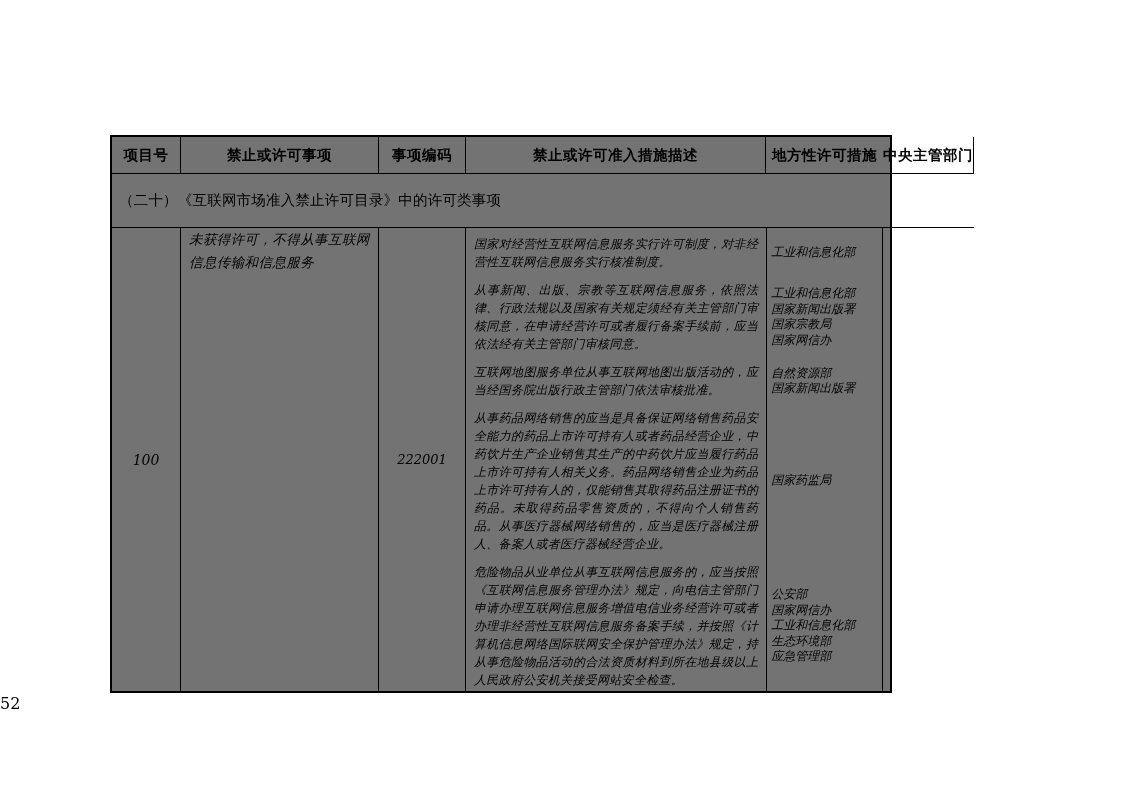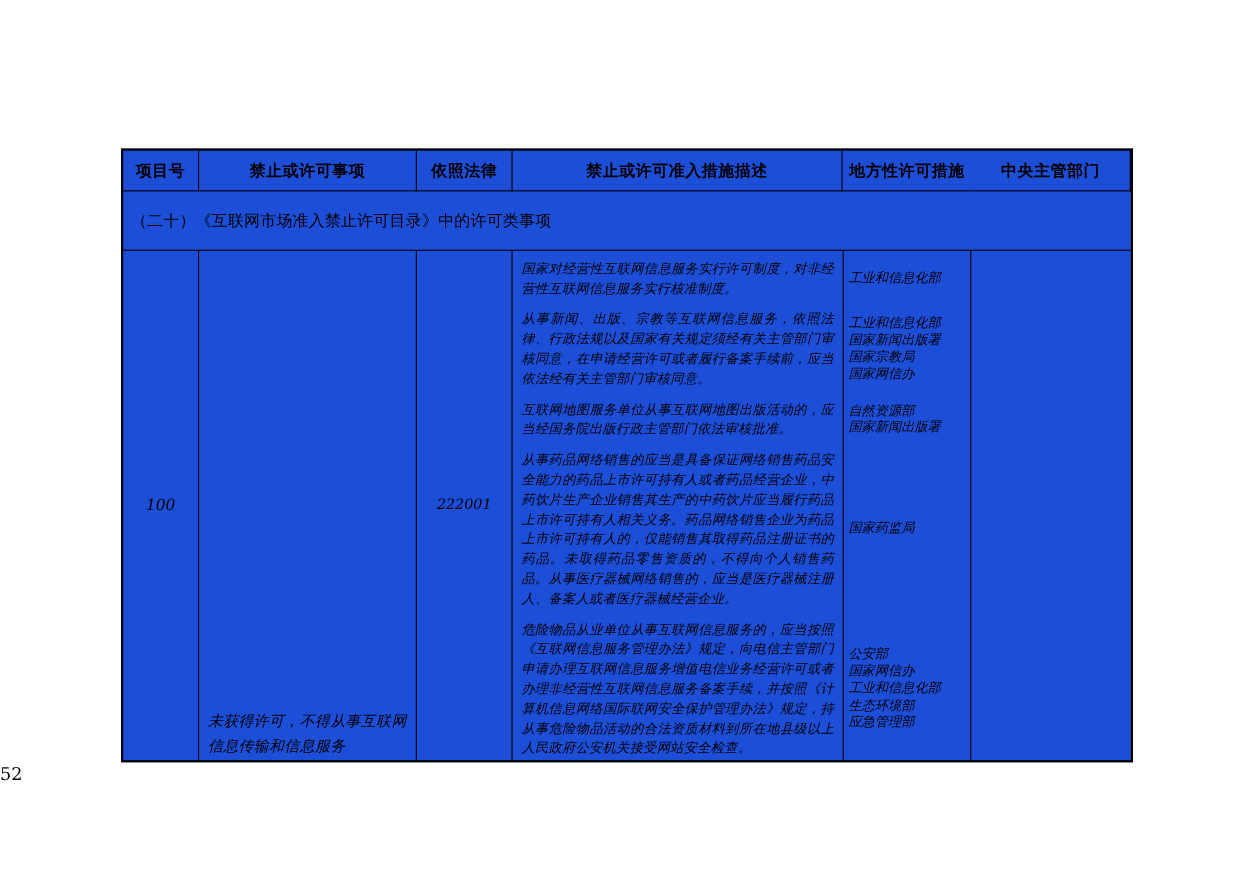--- a/index.html
+++ b/index.html
@@ -13,27 +13,27 @@
     height: 793px;
     background: #ffffff;
     font-family: "DejaVu Serif", "Liberation Serif", serif;
     color: #000000;
     overflow: hidden;
   }
   .doc-table {
     position: absolute;
     left: 110px;
     top: 135px;
-    width: 920px;
+    width: 782px;
     border: 2px solid #000000;
     box-sizing: border-box;
     display: grid;
     grid-template-columns: 69px 198px 87px 300px 117px auto;
     grid-template-rows: 37px 54px minmax(438px, auto);
-    background: #1d4ed8;
+    background: #737373;
   }
   .th {
     border-right: 1px solid #000000;
     border-bottom: 1px solid #000000;
     display: flex;
     align-items: center;
     justify-content: center;
     font-weight: bold;
     font-size: 14.5px;
     letter-spacing: 0.5px;
@@ -57,21 +57,21 @@
   .c-itemno {
     border-right: 1px solid #000000;
     display: flex;
     align-items: center;
     justify-content: center;
     font-size: 14px;
   }
   .c-matter {
     border-right: 1px solid #000000;
     display: flex;
-    align-items: flex-end;
+    align-items: flex-start;
     padding: 0 8px;
     font-size: 13.5px;
     line-height: 23px;
     letter-spacing: 0.4px;
   }
   .c-code {
     border-right: 1px solid #000000;
     display: flex;
     align-items: center;
     justify-content: center;
@@ -130,21 +130,21 @@
 </style>
 </head>
 <body>
 
 <div class="page">
 
   <div class="doc-table">
 
     <div class="th">项目号</div>
     <div class="th">禁止或许可事项</div>
-    <div class="th">依照法律</div>
+    <div class="th">事项编码</div>
     <div class="th">禁止或许可准入措施描述</div>
     <div class="th last">地方性许可措施</div>
     <div class="th">中央主管部门</div>
 
     <div class="section-row">（二十）《互联网市场准入禁止许可目录》中的许可类事项</div>
 
     <div class="cell c-itemno">100</div>
 
     <div class="cell c-matter">
       <span>未获得许可，不得从事互联网信息传输和信息服务</span>

